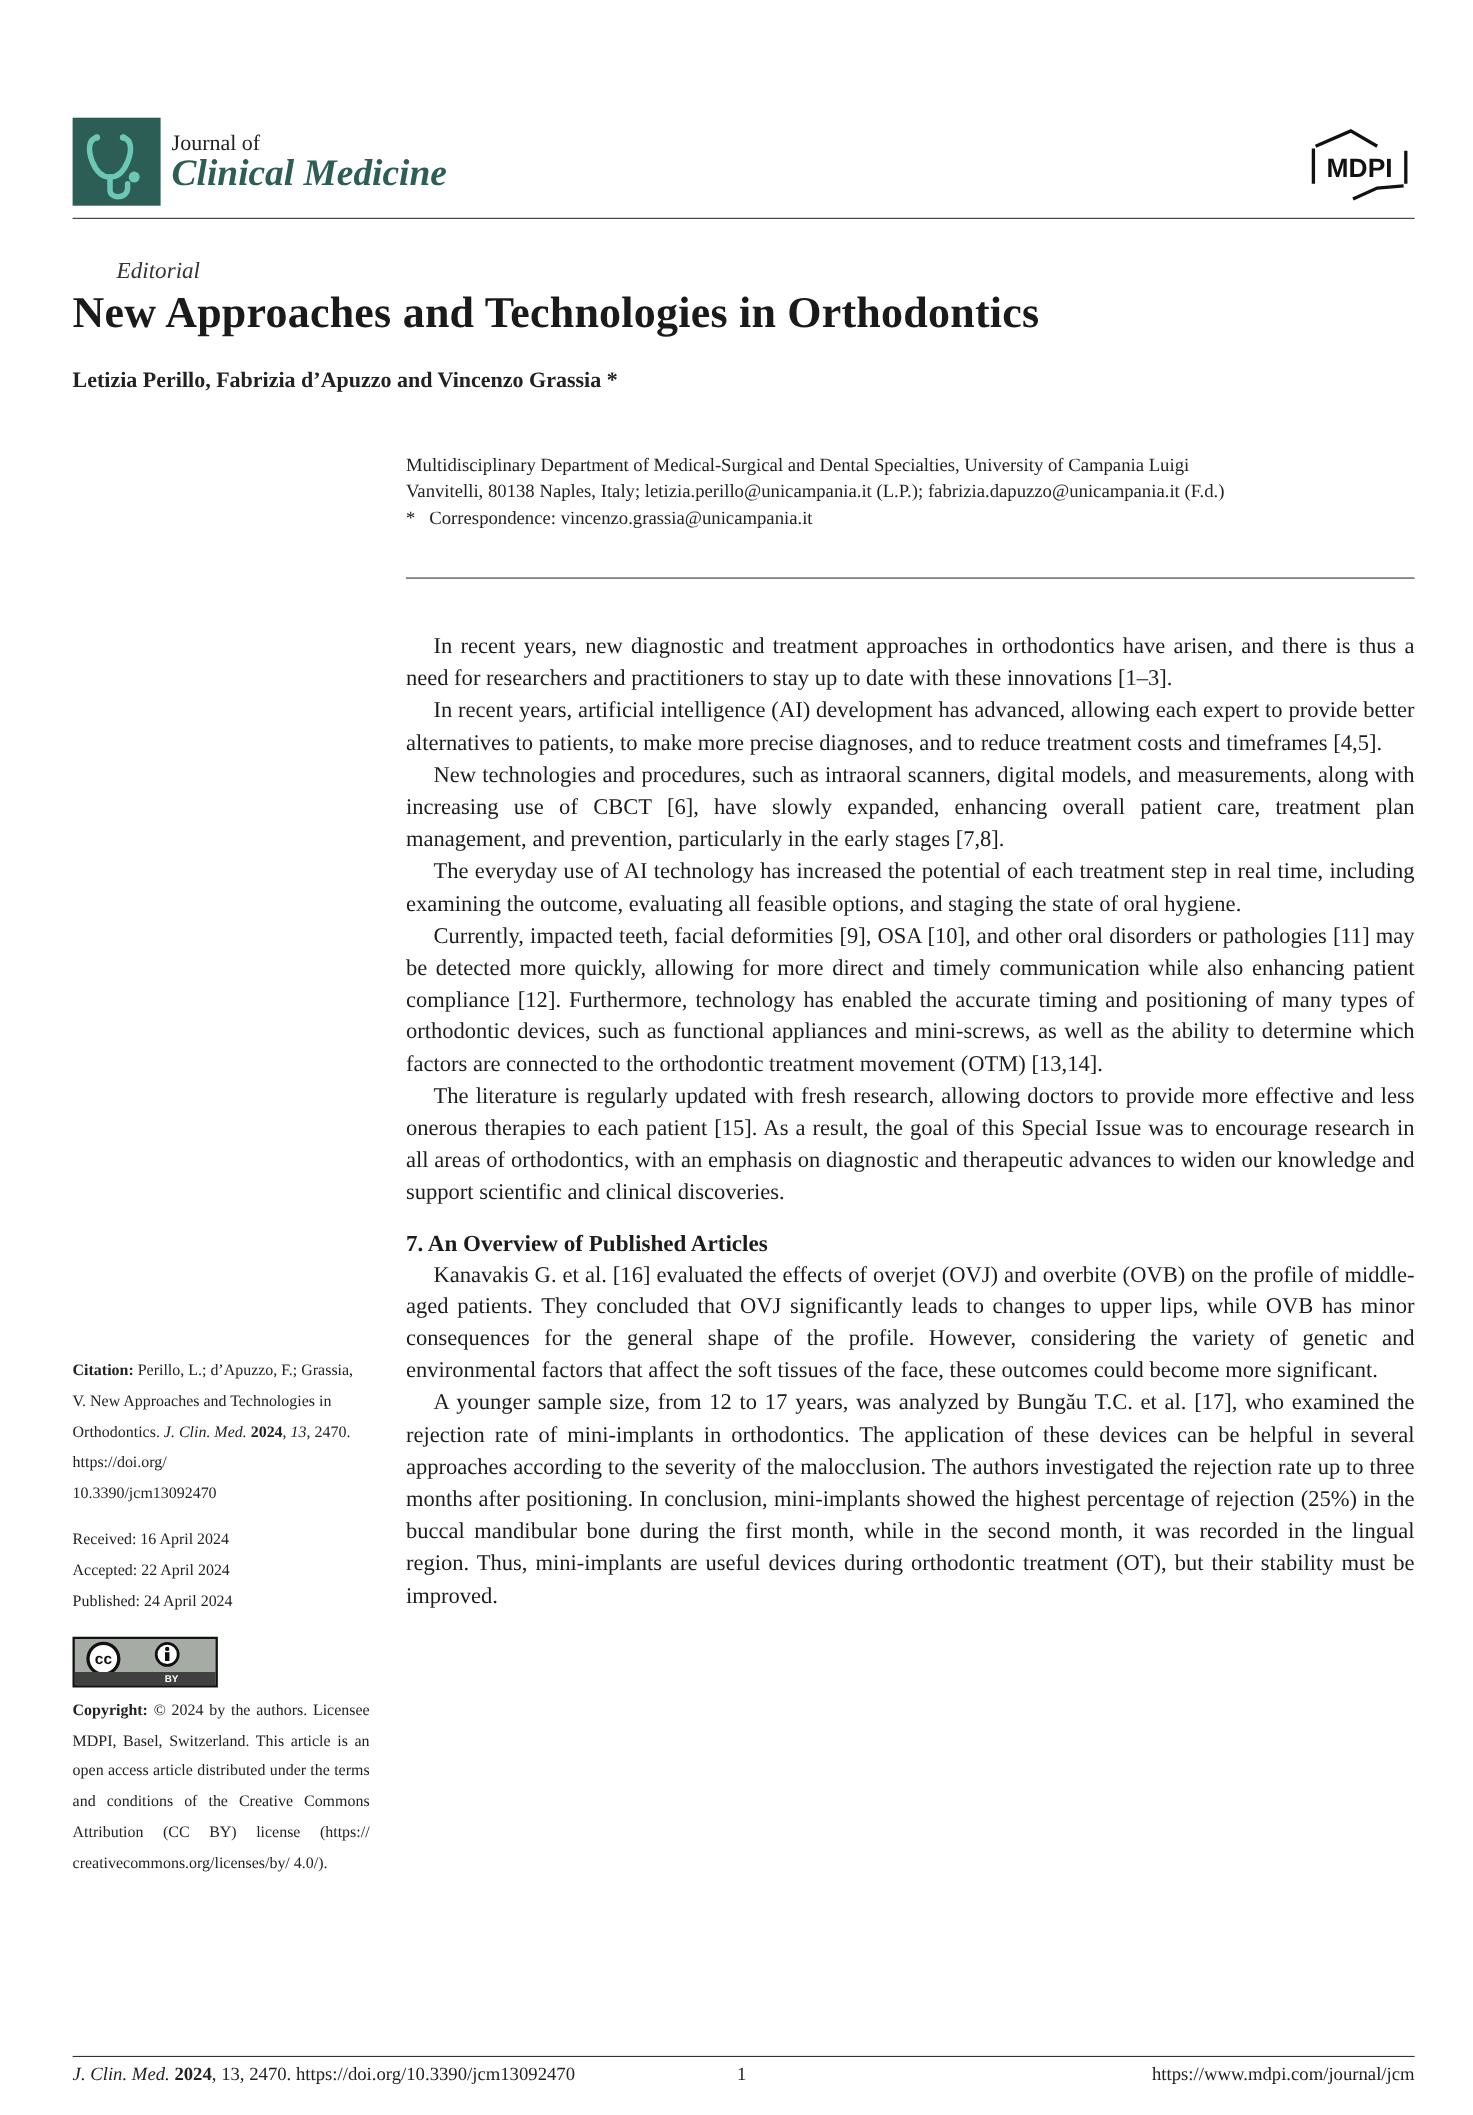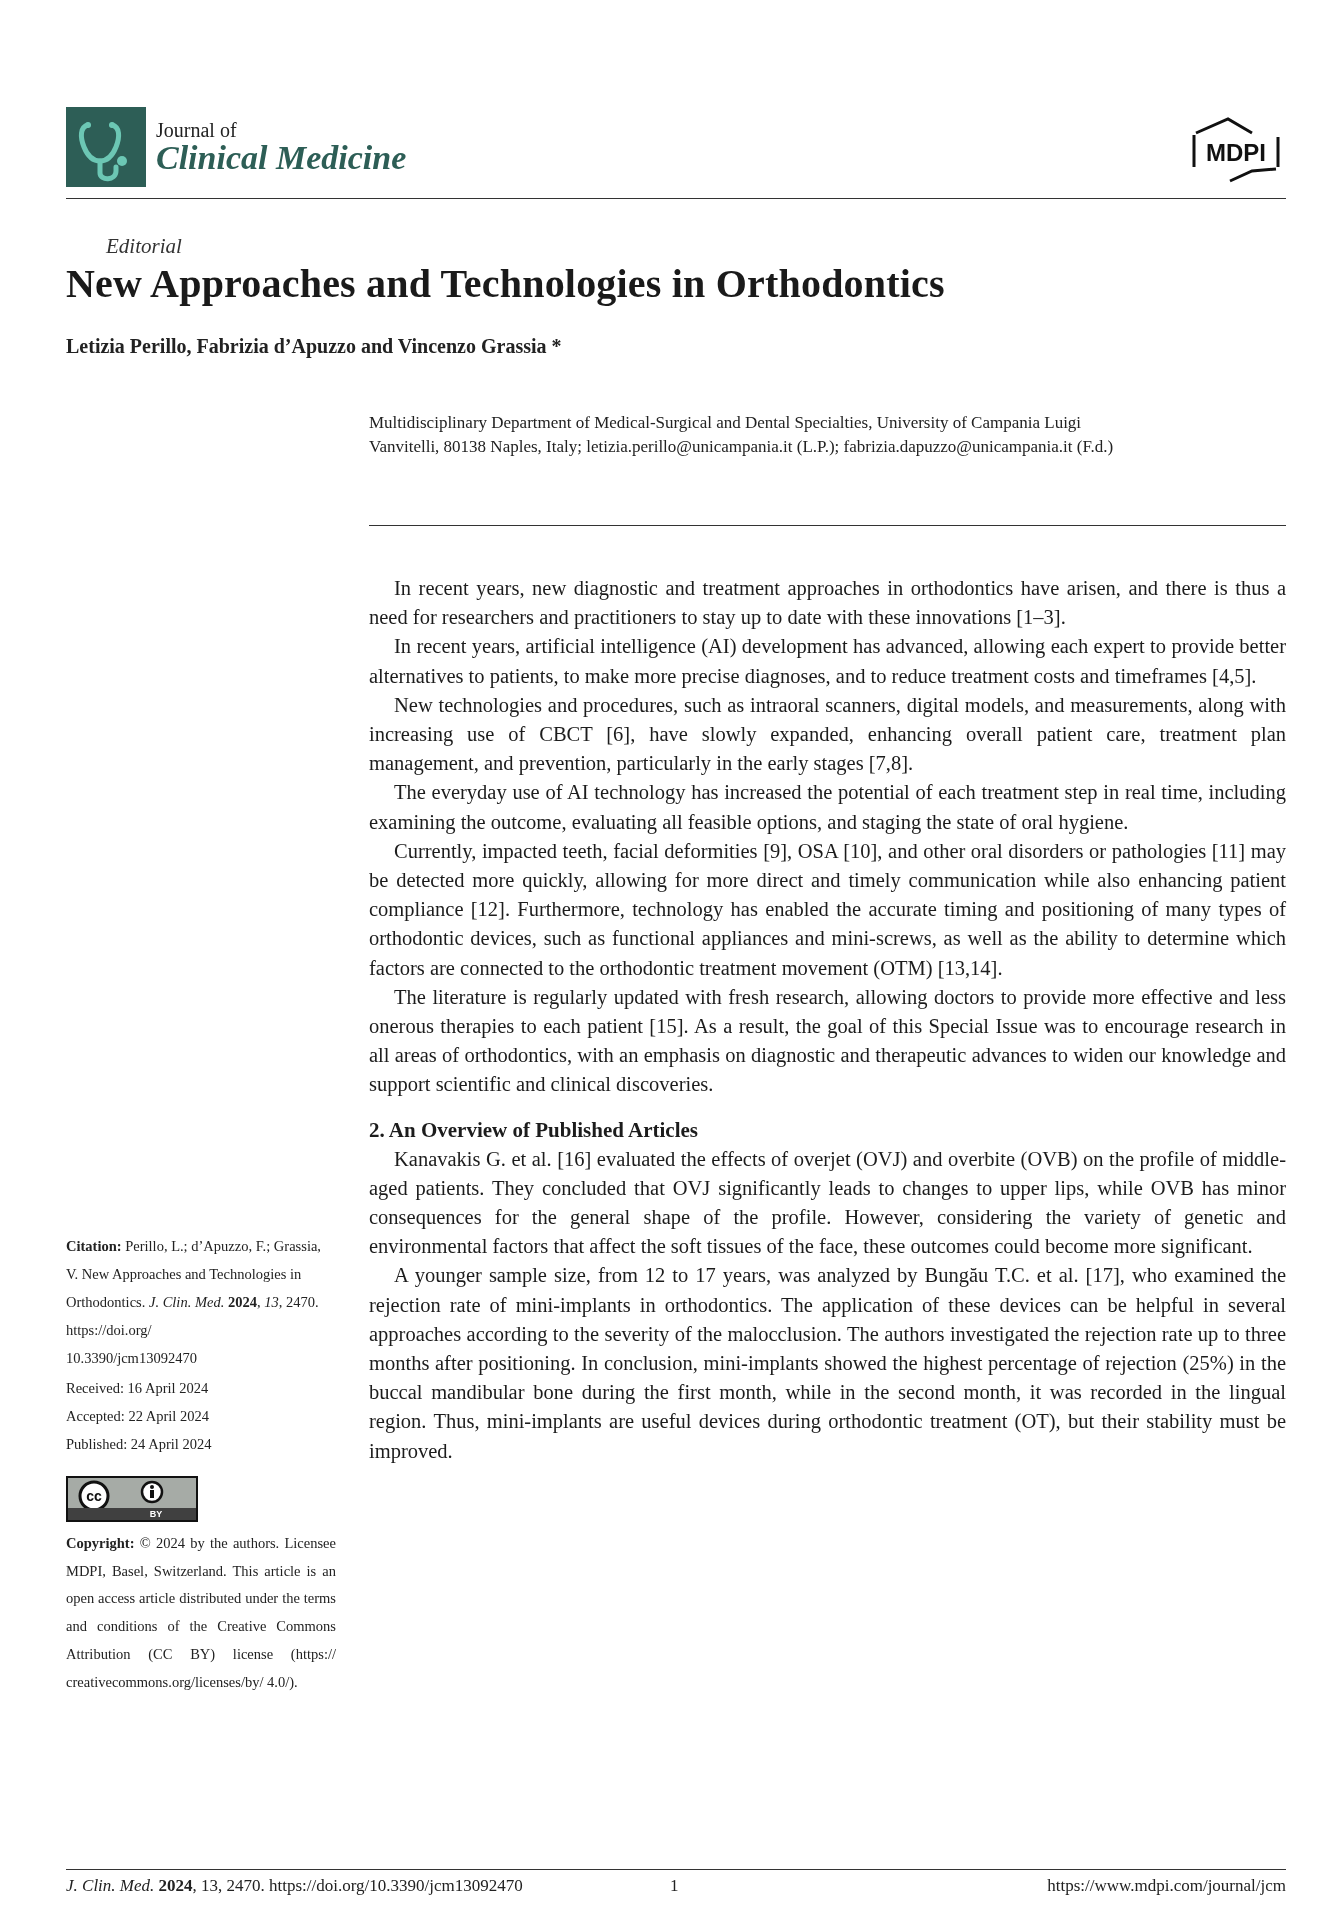--- a/index.html
+++ b/index.html
@@ -22,21 +22,21 @@
   .affiliation { position: absolute; left: 369px; top: 411px; width: 920px; font-size: 17px; line-height: 24px; color: #222; }
   .aff-rule { position: absolute; left: 369px; top: 525px; width: 917px; height: 1px; background: #333; }
 
   .main { position: absolute; left: 369px; top: 574px; width: 917px; font-size: 20.5px; line-height: 29.2px; color: #1c1c1c; }
   .section-heading { font-weight: bold; font-size: 21px; line-height: 30px; margin-bottom: 0; }
   .section-heading.second { margin-top: 15px; }
   .para { text-indent: 25px; text-align: justify; }
 
   .sidebar { position: absolute; left: 66px; top: 1232px; width: 270px; font-size: 14.5px; line-height: 28px; color: #222; }
   .sidebar b { font-weight: bold; text-align: right; }
-  .dates { margin-top: 2px; }
+  .dates { margin-top: 14px; }
   .cc-badge { margin-top: 18px; width: 132px; height: 46px; background: #a6aba6; border: 2px solid #111; position: relative; }
   .cc-badge .by-strip { position: absolute; left: 0; bottom: 0; width: 100%; height: 12px; background: #404040; color: #fff; font-family: "Liberation Sans", sans-serif; font-size: 9px; font-weight: bold; text-align: center; line-height: 12px; padding-left: 48px; }
   .cc-badge svg { position: absolute; left: 0; top: 0; }
   .copyright { margin-top: 8px; text-align: justify; line-height: 27.7px; }
 
   .footer-rule { position: absolute; left: 66px; top: 1869px; width: 1220px; height: 1px; background: #333; }
   .footer { position: absolute; left: 66px; top: 1876px; width: 1220px; height: 24px; font-size: 17px; color: #222; }
   .footer-left { position: absolute; left: 0; top: 0; }
   .footer-page { position: absolute; left: 604px; top: 0; }
   .footer-right { position: absolute; right: 0; top: 0; }
@@ -75,34 +75,35 @@
 </div>
 <div class="header-rule"></div>
 
 <div class="article-type">Editorial</div>
 <div class="article-title">New Approaches and Technologies in Orthodontics</div>
 <div class="authors">Letizia Perillo, Fabrizia d’Apuzzo and Vincenzo Grassia *</div>
 
 <div class="affiliation">
   <div>Multidisciplinary Department of Medical-Surgical and Dental Specialties, University of Campania Luigi</div>
   <div>Vanvitelli, 80138 Naples, Italy; letizia.perillo@unicampania.it (L.P.); fabrizia.dapuzzo@unicampania.it (F.d.)</div>
+  <div style="white-space:pre;">*   Correspondence: vincenzo.grassia@unicampania.it</div>
 </div>
 <div class="aff-rule"></div>
 
 <div class="main">
   <div>
     <p class="para">In recent years, new diagnostic and treatment approaches in orthodontics have arisen, and there is thus a need for researchers and practitioners to stay up to date with these innovations [1–3].</p>
     <p class="para">In recent years, artificial intelligence (AI) development has advanced, allowing each expert to provide better alternatives to patients, to make more precise diagnoses, and to reduce treatment costs and timeframes [4,5].</p>
     <p class="para">New technologies and procedures, such as intraoral scanners, digital models, and measurements, along with increasing use of CBCT [6], have slowly expanded, enhancing overall patient care, treatment plan management, and prevention, particularly in the early stages [7,8].</p>
     <p class="para">The everyday use of AI technology has increased the potential of each treatment step in real time, including examining the outcome, evaluating all feasible options, and staging the state of oral hygiene.</p>
     <p class="para">Currently, impacted teeth, facial deformities [9], OSA [10], and other oral disorders or pathologies [11] may be detected more quickly, allowing for more direct and timely communication while also enhancing patient compliance [12]. Furthermore, technology has enabled the accurate timing and positioning of many types of orthodontic devices, such as functional appliances and mini-screws, as well as the ability to determine which factors are connected to the orthodontic treatment movement (OTM) [13,14].</p>
     <p class="para">The literature is regularly updated with fresh research, allowing doctors to provide more effective and less onerous therapies to each patient [15]. As a result, the goal of this Special Issue was to encourage research in all areas of orthodontics, with an emphasis on diagnostic and therapeutic advances to widen our knowledge and support scientific and clinical discoveries.</p>
   </div>
   <div>
-    <div class="section-heading second">2. An Overview of Published Articles</div>
+    <div class="section-heading second">7. An Overview of Published Articles</div>
     <p class="para">Kanavakis G. et al. [16] evaluated the effects of overjet (OVJ) and overbite (OVB) on the profile of middle-aged patients. They concluded that OVJ significantly leads to changes to upper lips, while OVB has minor consequences for the general shape of the profile. However, considering the variety of genetic and environmental factors that affect the soft tissues of the face, these outcomes could become more significant.</p>
     <p class="para">A younger sample size, from 12 to 17 years, was analyzed by Bungău T.C. et al. [17], who examined the rejection rate of mini-implants in orthodontics. The application of these devices can be helpful in several approaches according to the severity of the malocclusion. The authors investigated the rejection rate up to three months after positioning. In conclusion, mini-implants showed the highest percentage of rejection (25%) in the buccal mandibular bone during the first month, while in the second month, it was recorded in the lingual region. Thus, mini-implants are useful devices during orthodontic treatment (OT), but their stability must be improved.</p>
   </div>
 </div>
 
 <div class="sidebar">
   <div>
     <b>Citation:</b>
     <span>Perillo, L.; d’Apuzzo, F.; Grassia, V. New Approaches and Technologies in Orthodontics.</span>
     <i class="it">J. Clin. Med.</i>

